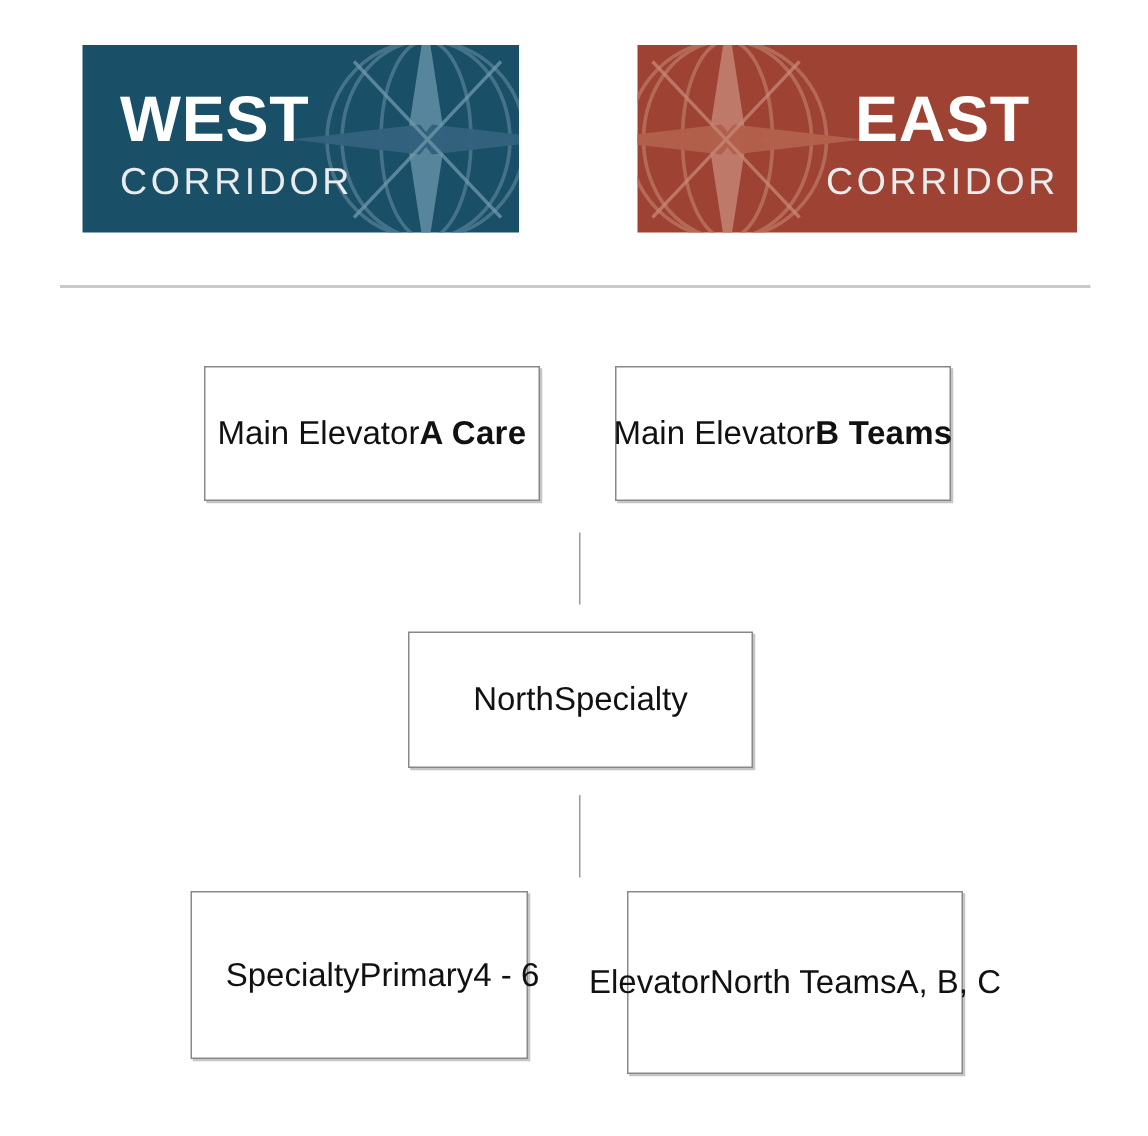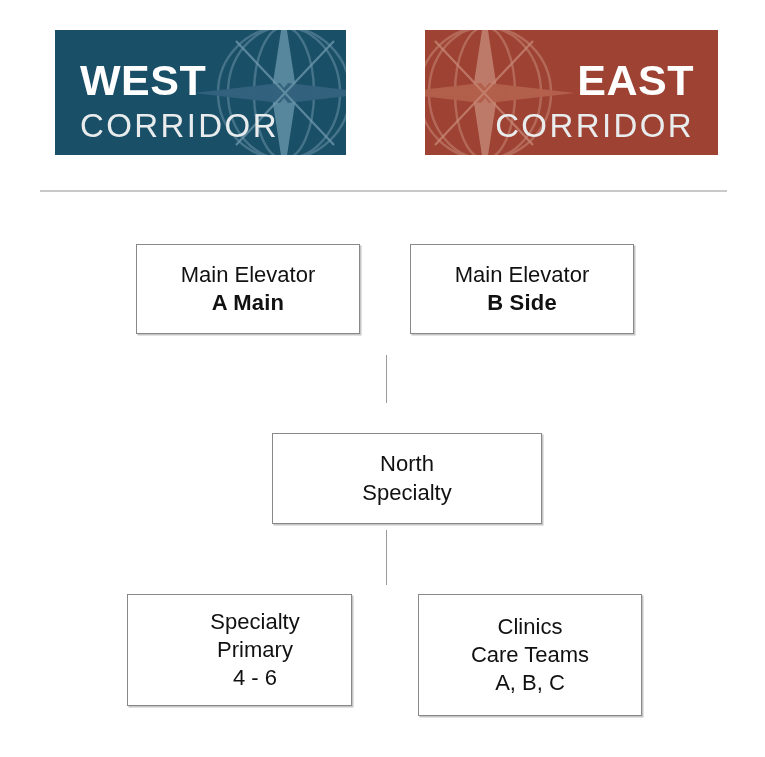--- a/index.html
+++ b/index.html
@@ -38,21 +38,21 @@
     display: block;
     color: #ffffff;
     font-weight: bold;
     font-size: 43px;
     letter-spacing: 0.5px;
   }
   .banner-secondary {
     display: block;
     color: #e9eced;
     font-weight: normal;
-    font-size: 33px;
+    font-size: 25px;
     letter-spacing: 2.4px;
     margin-top: 7px;
   }
 
   #banner-west {
     left: 55px;
     top: 30px;
     width: 291px;
     height: 125px;
     background: #1a4f68;
@@ -67,23 +67,23 @@
   }
 
   #banner-east {
     left: 425px;
     top: 30px;
     width: 293px;
     height: 125px;
     background: #9e4334;
   }
   #banner-east .banner-text {
-    right: 24px;
+    right: 12px;
     top: 29px;
-    text-align: right;
+    text-align: center;
   }
   #banner-east .compass {
     left: -40px;
     transform: translateY(-50%) scaleX(-1);
   }
 
   
   #divider {
     position: absolute;
     left: 40px;
@@ -94,34 +94,34 @@
   }
 
   
   .node {
     position: absolute;
     box-sizing: border-box;
     border: 1px solid #888888;
     background: #ffffff;
     box-shadow: 1.5px 1.5px 0 rgba(150,150,150,0.55);
     display: flex;
-    flex-direction: column;
+    flex-direction: row;
     align-items: center;
     justify-content: center;
     color: #111111;
     font-size: 22px;
     line-height: 1.28;
     text-align: center;
   }
   .node .line { display: block; white-space: nowrap; }
   .node .line.strong { font-weight: bold; letter-spacing: 0.2px; }
 
   #node-main-a { left: 136px; top: 244px; width: 224px; height: 90px; }
   #node-main-b { left: 410px; top: 244px; width: 224px; height: 90px; }
-  #node-north  { left: 272px; top: 421px; width: 270px; height: 91px; margin-top: 12px; }
+  #node-north  { left: 272px; top: 421px; width: 230px; height: 91px; }
   #node-specialty { left: 127px; top: 594px; width: 225px; height: 112px; padding-left: 31px; }
   #node-primary   { left: 418px; top: 594px; width: 224px; height: 122px; }
 
   
   .connector {
     position: absolute;
     width: 1px;
     background: #9a9a9a;
   }
   #connector-top    { left: 386px; top: 355px; height: 48px; }
@@ -181,40 +181,40 @@
   <div class="banner-text">
     <span class="banner-primary">EAST</span>
     <span class="banner-secondary">CORRIDOR</span>
   </div>
 </div>
 
 <div id="divider"></div>
 
 <div class="node" id="node-main-a">
   <span class="line">Main Elevator</span>
-  <span class="line strong">A Main</span>
+  <span class="line strong">A Care</span>
 </div>
 
 <div class="node" id="node-main-b">
   <span class="line">Main Elevator</span>
-  <span class="line strong">B Side</span>
+  <span class="line strong">B Teams</span>
 </div>
 
 <div class="connector" id="connector-top"></div>
 
 <div class="node" id="node-north">
   <span class="line">North</span>
   <span class="line">Specialty</span>
 </div>
 
 <div class="connector" id="connector-bottom"></div>
 
 <div class="node" id="node-specialty">
   <span class="line">Specialty</span>
   <span class="line">Primary</span>
   <span class="line">4 - 6</span>
 </div>
 
 <div class="node" id="node-primary">
-  <span class="line">Clinics</span>
-  <span class="line">Care Teams</span>
+  <span class="line">Elevator</span>
+  <span class="line">North Teams</span>
   <span class="line">A, B, C</span>
 </div>
 
 </body></html>

